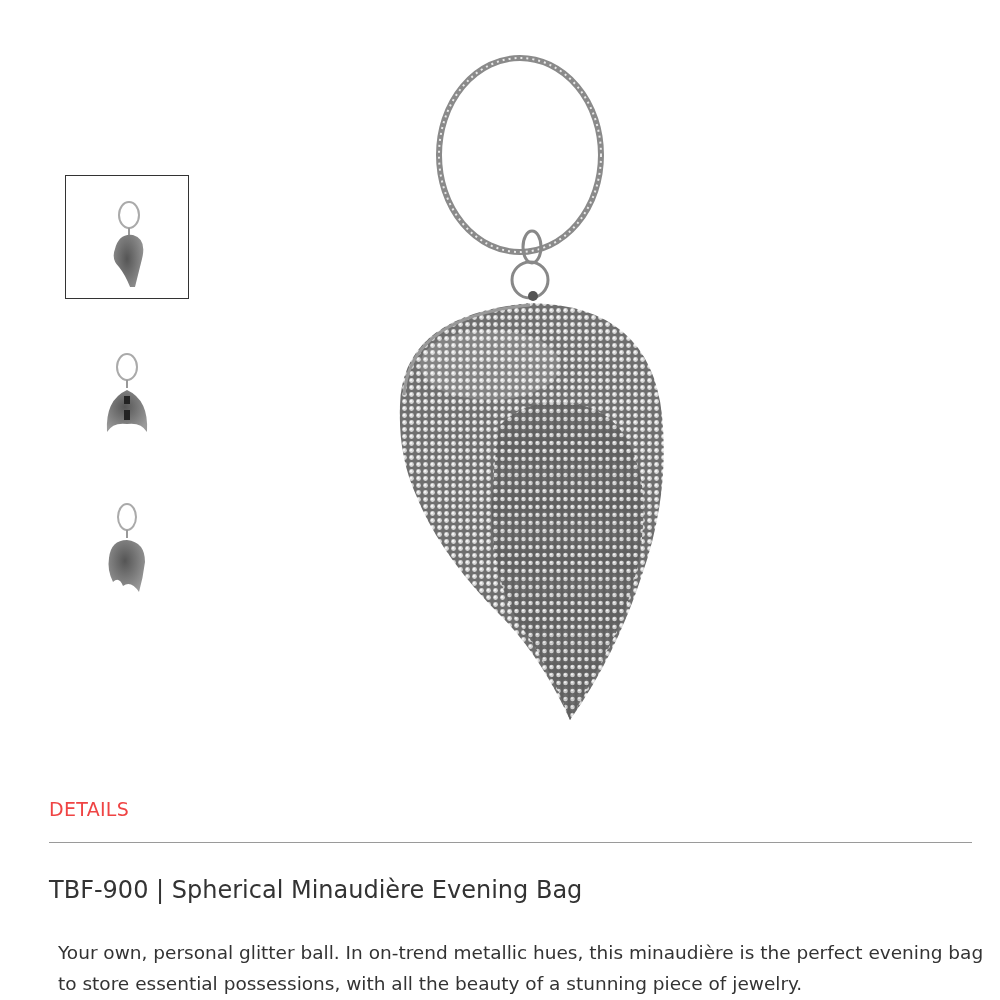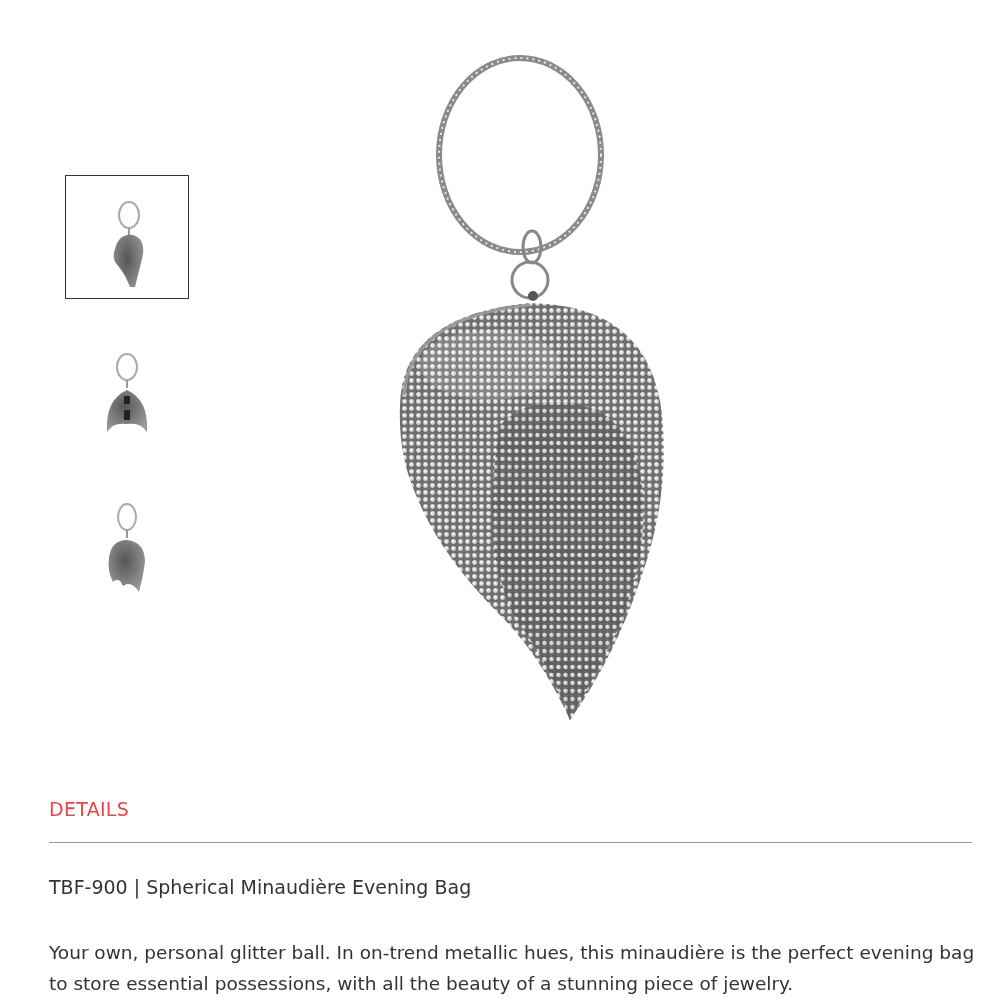--- a/index.html
+++ b/index.html
@@ -11,22 +11,22 @@
            display:flex; align-items:center; justify-content:center; cursor:pointer; }
   .thumb.active { border:1.5px solid #333333; }
   .thumb svg { display:block; }
 
   .main-image { position:absolute; left:380px; top:55px; width:320px; height:680px; cursor:zoom-in; }
 
   .details-heading { position:absolute; left:49px; top:798px; font-size:19px; letter-spacing:0.3px;
                      color:#ef4444; font-weight:normal; margin:0; }
   .divider { position:absolute; left:49px; top:842px; width:923px; height:0;
              border-top:1.5px solid #9a9a9a; }
-  .product-title { position:absolute; left:49px; top:876px; font-size:19px; color:#333333; margin:0; }
-  .description { position:absolute; left:49px; top:937px; width:930px; font-size:18.5px;
+  .product-title { position:absolute; left:49px; top:876px; font-size:24px; color:#333333; margin:0; }
+  .description { position:absolute; left:58px; top:937px; width:930px; font-size:18.5px;
                  line-height:31px; color:#333333; margin:0; }
 </style>
 </head>
 <body>
 
 <svg width="0" height="0" style="position:absolute">
   <defs>
     <pattern id="rhinestones" width="7" height="7" patternUnits="userSpaceOnUse">
       <rect width="7" height="7" fill="#6e6e6e"></rect>
       <circle cx="3.5" cy="3.5" r="2.4" fill="#d8d8d8"></circle>

